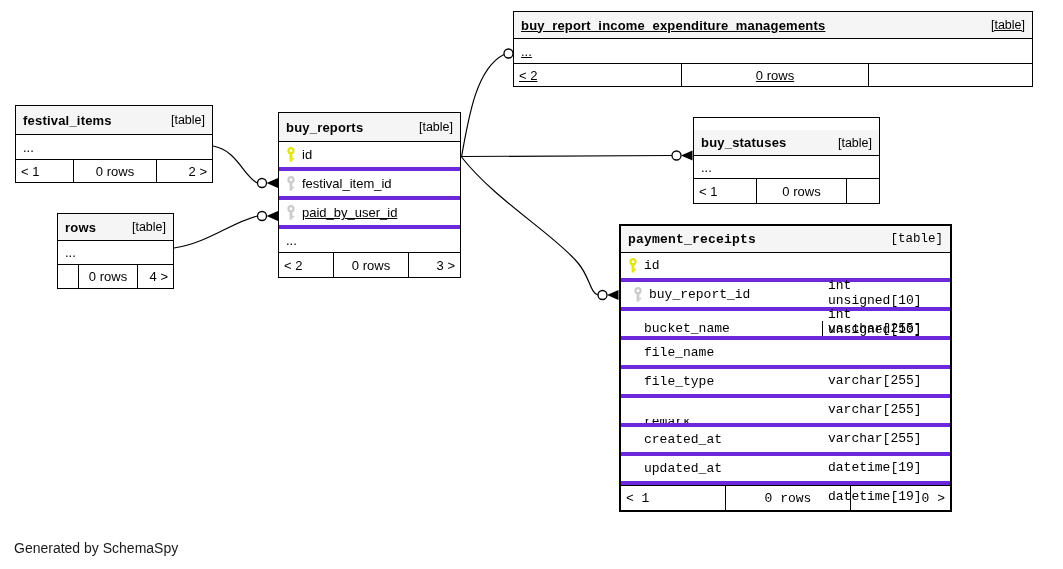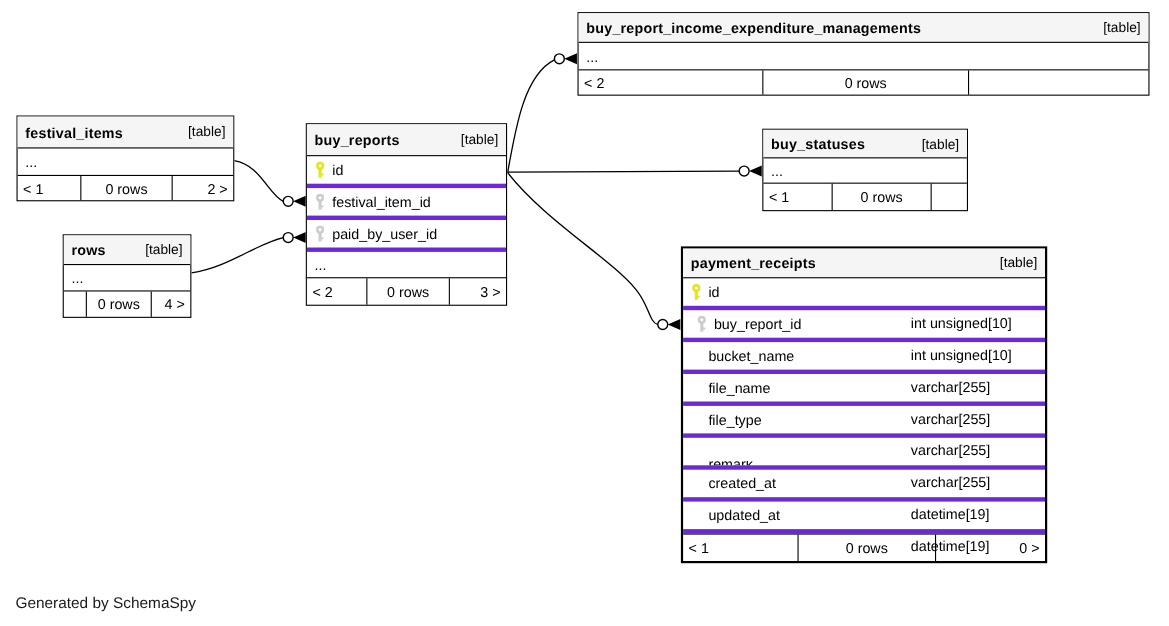--- a/index.html
+++ b/index.html
@@ -3,21 +3,21 @@
 <meta charset="utf-8">
 <style>
   * { margin:0; padding:0; box-sizing:border-box; }
   html,body { background:#ffffff; }
   body { font-family:"Liberation Sans","DejaVu Sans",sans-serif; }
   #canvas { position:relative; width:1063px; height:569px; background:#fff; overflow:hidden; }
 
   #lines { position:absolute; left:0; top:0; z-index:0; }
 
   .tbl { position:absolute; z-index:1; background:#fff; border:1px solid #000; }
-  .tbl.emph { border-width:2px; }
+  .tbl.emph { border-width:2px;font-family:Liberation Mono, monospace; }
 
   .hdr { display:flex; justify-content:space-between; align-items:center;
          background:#f5f5f5; border-bottom:1px solid #000; padding:0 7px; }
   .tname { font-weight:bold; font-size:13px; color:#000; letter-spacing:0.2px; }
   .ttag  { font-size:12.5px; color:#000; margin-left:14px; white-space:nowrap; }
 
   .row { display:flex; align-items:stretch; border-bottom:4px solid #6d28d9; font-size:13px; color:#000; }
   .row:last-of-type { border-bottom:none; }
   .cell-name { display:flex; align-items:center; padding-left:7px; flex:1 1 auto; overflow:hidden; }
   .cell-type { display:flex; align-items:center; border-left:1px solid #000; padding:0 5px; font-size:13px;margin-top:40px; }
@@ -59,21 +59,21 @@
     </g>
     <g fill="#fff" stroke="#000" stroke-width="1.3">
       <circle cx="262" cy="183" r="4.5"></circle>
       <circle cx="262" cy="216" r="4.5"></circle>
       <circle cx="508.5" cy="53.5" r="4.5"></circle>
       <circle cx="676.5" cy="155.5" r="4.5"></circle>
       <circle cx="602.5" cy="295" r="4.5"></circle>
     </g>
   </svg>
 
-  <div class="tbl" style="left:525px; top:11px; width:520px;">
+  <div class="tbl" style="left:513px; top:11px; width:520px;text-decoration:underline;">
     <div class="hdr" style="height:27px;">
       <span class="tname">buy_report_income_expenditure_managements</span>
       <span class="ttag">[table]</span>
     </div>
     <div class="ellipsis-row" style="height:25px;">...</div>
     <div class="ftr" style="height:22px;">
       <div class="fc l" style="width:167px;">&lt; 2</div>
       <div class="fc c" style="width:187px;">0 rows</div>
       <div class="fc r" style="flex:1;"></div>
     </div>
@@ -114,21 +114,21 @@
         <span class="iconbox">
           <svg class="key fk" width="10" height="15" viewBox="0 0 10 16">
             <circle cx="5" cy="4" r="2.7" fill="none" stroke="currentColor" stroke-width="2.4"></circle>
             <rect x="3.5" y="6.5" width="3" height="9" fill="currentColor"></rect>
             <rect x="6.2" y="11.5" width="2.2" height="1.8" fill="currentColor"></rect>
           </svg>
         </span>
         <span>festival_item_id</span>
       </div>
     </div>
-    <div class="row" style="height:29px;">
+    <div class="row" style="height:29px;text-decoration:underline;">
       <div class="cell-name">
         <span class="iconbox">
           <svg class="key fk" width="10" height="15" viewBox="0 0 10 16">
             <circle cx="5" cy="4" r="2.7" fill="none" stroke="currentColor" stroke-width="2.4"></circle>
             <rect x="3.5" y="6.5" width="3" height="9" fill="currentColor"></rect>
             <rect x="6.2" y="11.5" width="2.2" height="1.8" fill="currentColor"></rect>
           </svg>
         </span>
         <span>paid_by_user_id</span>
       </div>
@@ -148,21 +148,21 @@
     </div>
     <div class="ellipsis-row" style="height:24px;">...</div>
     <div class="ftr" style="height:23px;">
       <div class="fc l" style="width:20px;"></div>
       <div class="fc c" style="width:59px;">0 rows</div>
       <div class="fc r" style="flex:1;">4 &gt;</div>
     </div>
   </div>
 
   <div class="tbl" style="left:693px; top:117px; width:187px;">
-    <div class="hdr" style="height:26px;">
+    <div class="hdr" style="height:26px;margin-top:12px;">
       <span class="tname">buy_statuses</span>
       <span class="ttag">[table]</span>
     </div>
     <div class="ellipsis-row" style="height:23px;">...</div>
     <div class="ftr" style="height:24px;">
       <div class="fc l" style="width:62px;">&lt; 1</div>
       <div class="fc c" style="width:90px;">0 rows</div>
       <div class="fc r" style="flex:1;"></div>
     </div>
   </div>
@@ -194,21 +194,21 @@
             <circle cx="5" cy="4" r="2.7" fill="none" stroke="currentColor" stroke-width="2.4"></circle>
             <rect x="3.5" y="6.5" width="3" height="9" fill="currentColor"></rect>
             <rect x="6.2" y="11.5" width="2.2" height="1.8" fill="currentColor"></rect>
           </svg>
         </span>
         <span>buy_report_id</span>
       </div>
       <div class="cell-type" style="flex:1;">int unsigned[10]</div>
     </div>
 
-    <div class="row" style="height:29px;">
+    <div class="row" style="height:29px;align-items:flex-end;">
       <div class="cell-name" style="width:201px; flex:0 0 201px;">
         <span class="iconbox"></span>
         <span>bucket_name</span>
       </div>
       <div class="cell-type" style="flex:1;">varchar[255]</div>
     </div>
 
     <div class="row" style="height:29px;">
       <div class="cell-name" style="width:201px; flex:0 0 201px;">
         <span class="iconbox"></span>

